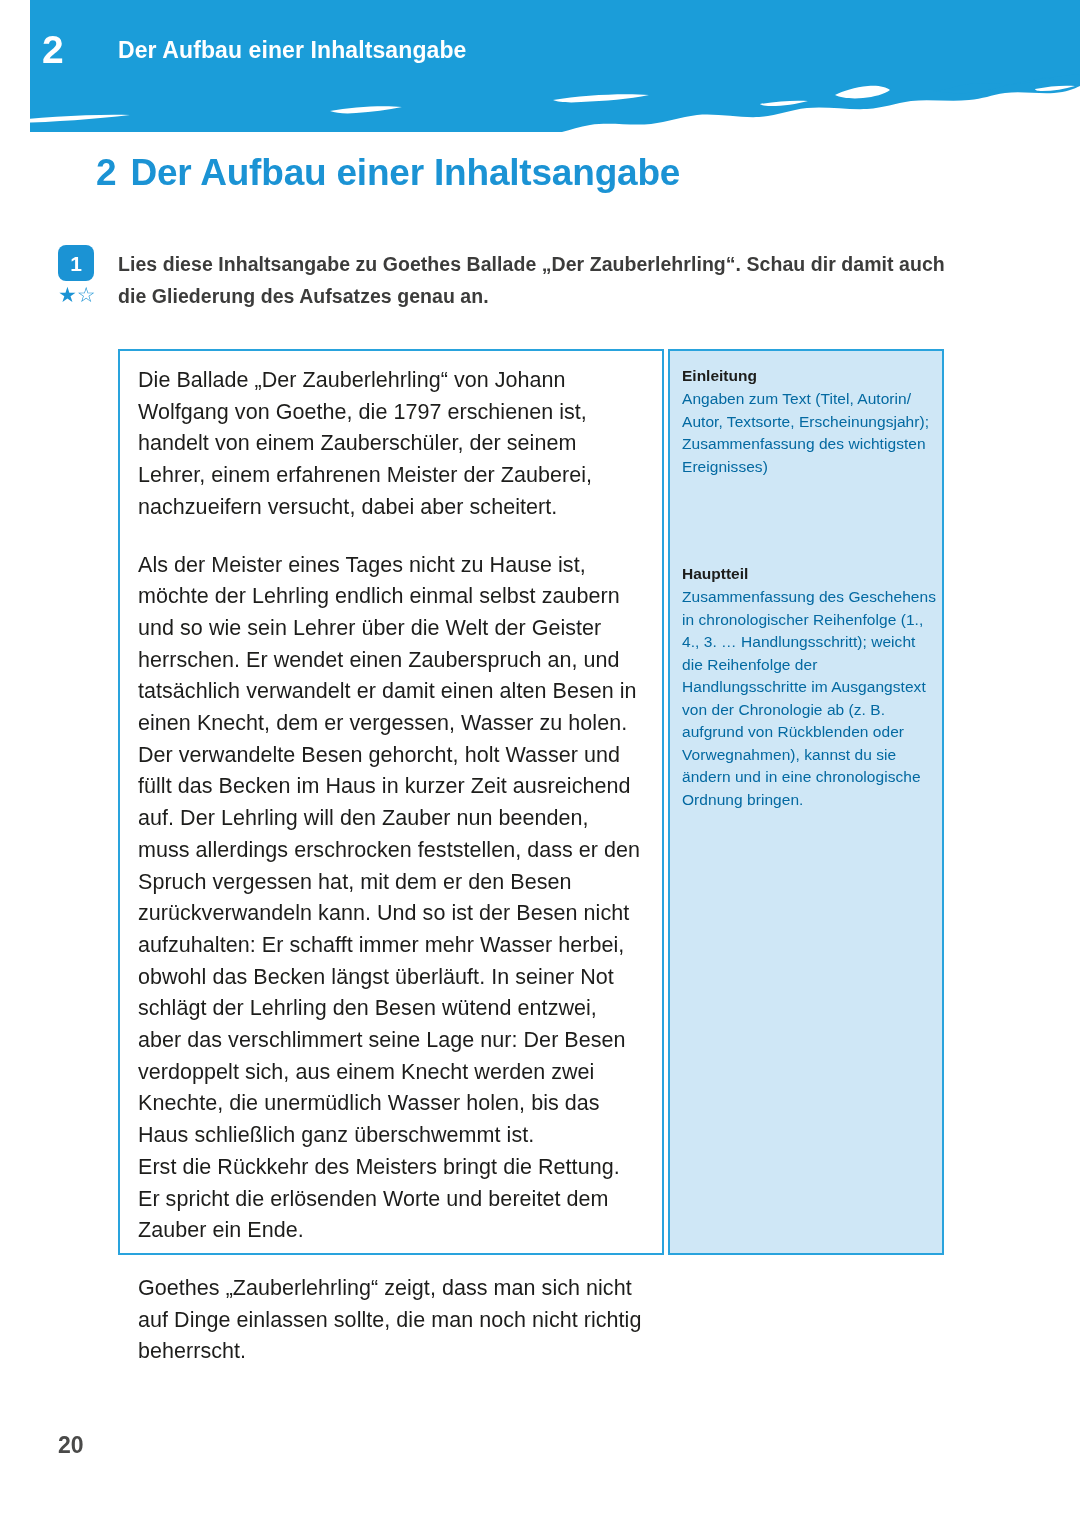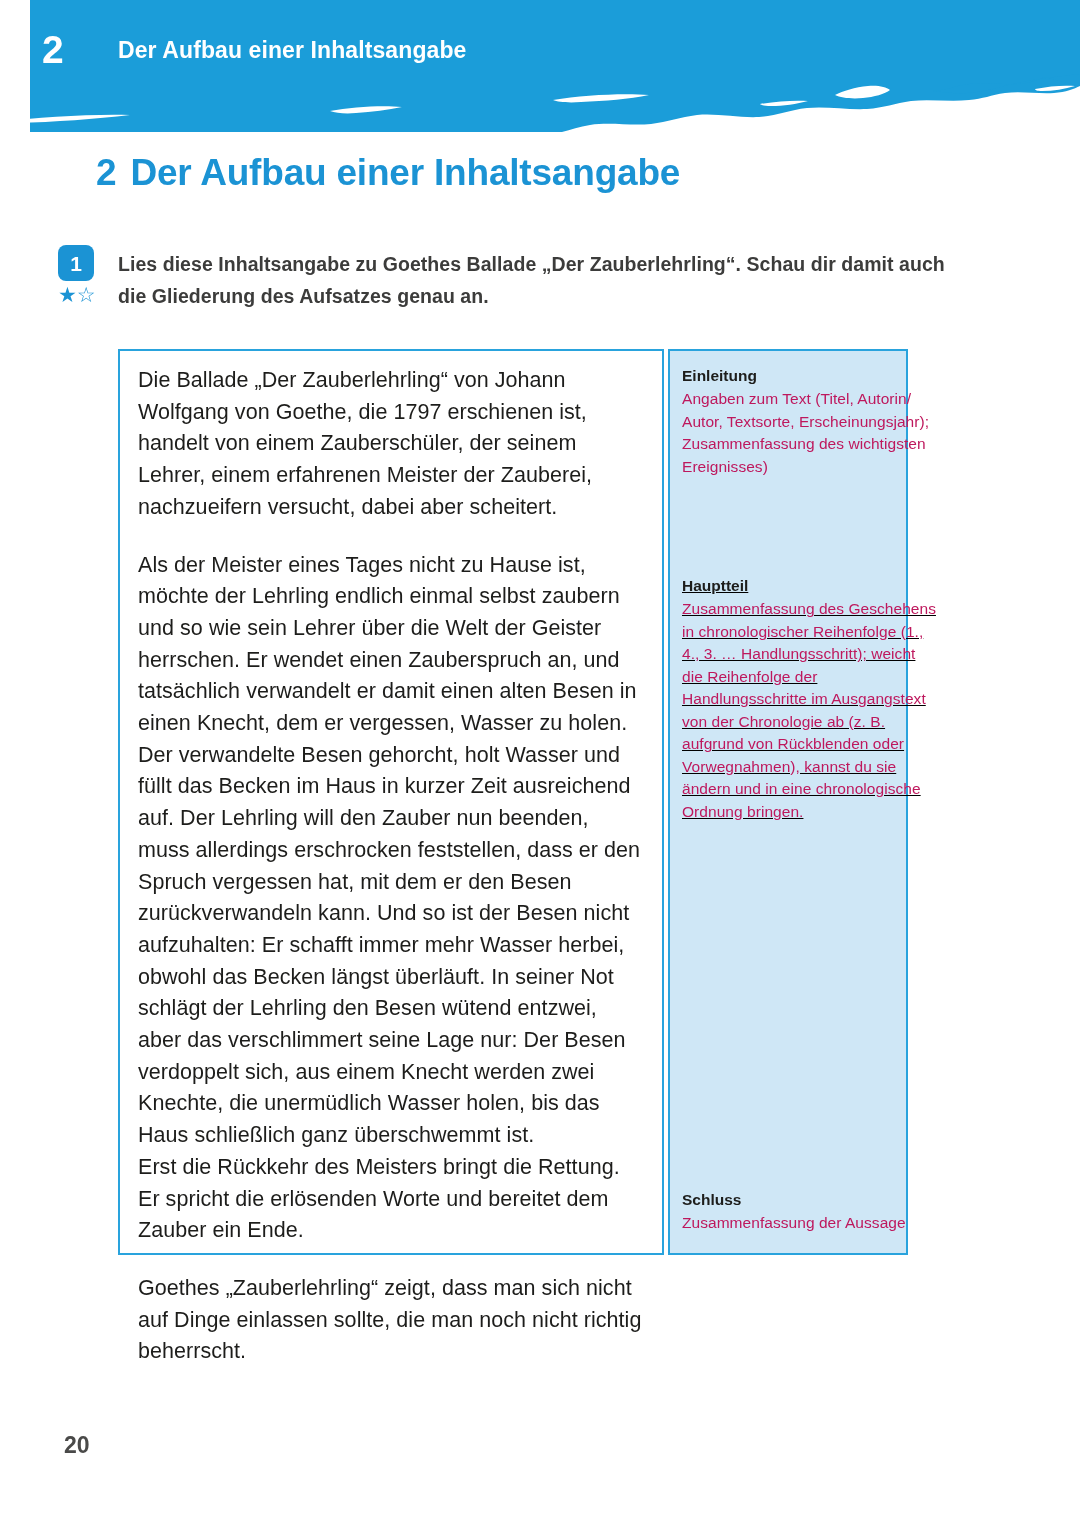--- a/index.html
+++ b/index.html
@@ -126,21 +126,21 @@
     height: 100%;
     box-sizing: border-box;
     border: 2px solid #29a3dd;
     background: #ffffff;
     padding: 14px 18px 10px 18px;
   }
   .anno-box {
     position: absolute;
     left: 550px;
     top: 0;
-    width: 240px;
+    width: 276px;
     height: 100%;
     box-sizing: border-box;
     border: 2px solid #29a3dd;
     background: #cfe7f6;
     padding: 16px 8px 10px 12px;
   }
 
   .story-p {
     font-size: 21.5px;
     line-height: 1.475;
@@ -159,33 +159,33 @@
   }
   .anno-title {
     font-size: 15.5px;
     font-weight: bold;
     color: #1d1d1b;
     line-height: 1.45;
     margin: 0 0 1px 0;
   }
   .anno-text {
     font-size: 15.5px;
-    color: #be185d;
+    color: #0369a1;
     line-height: 1.45;
     margin: 0;
     letter-spacing: 0.05px;
   }
   .anno-einleitung { top: 14px; }
-  .anno-hauptteil  { top: 224px; text-decoration: underline; }
+  .anno-hauptteil  { top: 212px; }
   .anno-schluss    { top: 838px; }
 
   
   .page-number {
     position: absolute;
-    left: 64px;
+    left: 58px;
     top: 1434px;
     font-size: 23px;
     font-weight: bold;
     color: #4a4a49;
     line-height: 1;
   }
 </style>
 </head>
 <body>
 
@@ -232,21 +232,17 @@
 
   <div class="anno-box">
     <div class="anno-block anno-einleitung">
       <p class="anno-title">Einleitung</p>
       <p class="anno-text">Angaben zum Text (Titel, Autorin/ Autor, Textsorte, Erscheinungsjahr); Zusammenfassung des wichtigsten Ereignisses)</p>
     </div>
     <div class="anno-block anno-hauptteil">
       <p class="anno-title">Hauptteil</p>
       <p class="anno-text">Zusammenfassung des Geschehens in chronologischer Reihenfolge (1., 4., 3. … Handlungsschritt); weicht die Reihenfolge der Handlungsschritte im Ausgangstext von der Chronologie ab (z. B. aufgrund von Rückblenden oder Vorwegnahmen), kannst du sie ändern und in eine chronologische Ordnung bringen.</p>
     </div>
-    <div class="anno-block anno-schluss">
-      <p class="anno-title">Schluss</p>
-      <p class="anno-text">Zusammenfassung der Aussage</p>
-    </div>
   </div>
 
 </div>
 
 <div class="page-number">20</div>
 
 </body></html>

